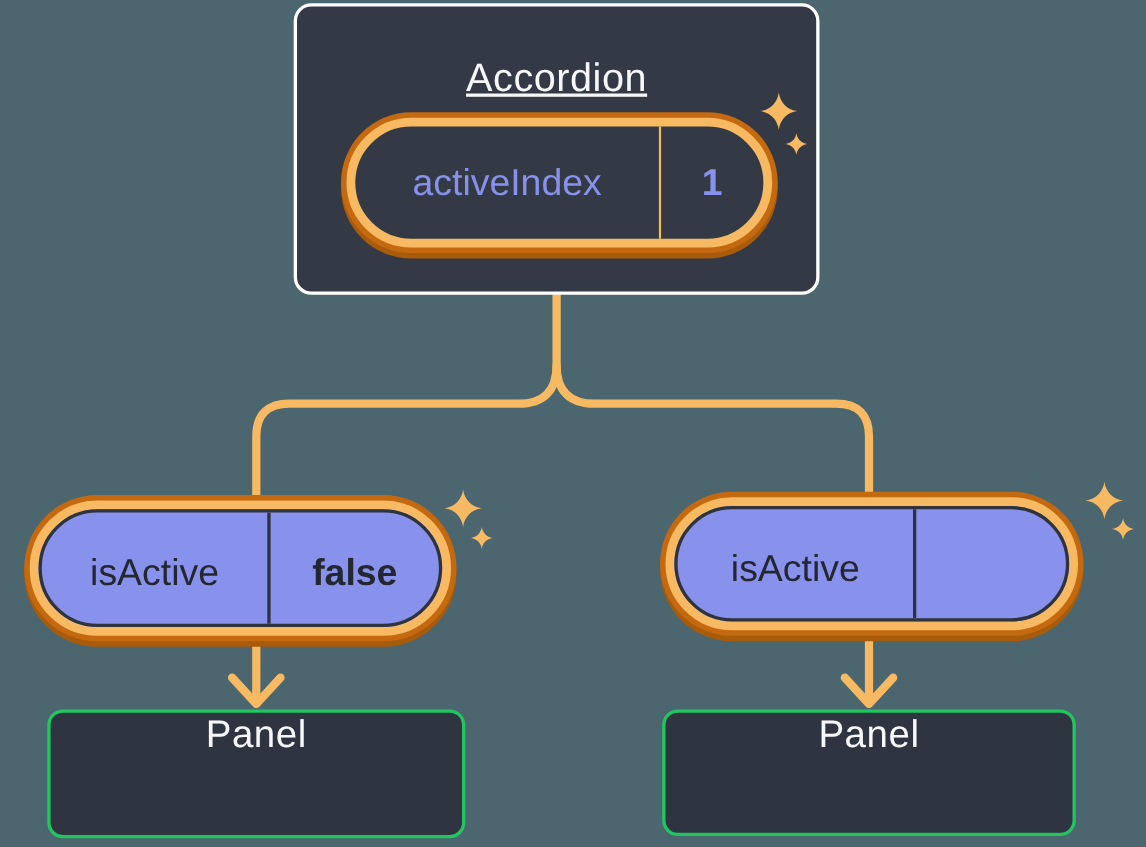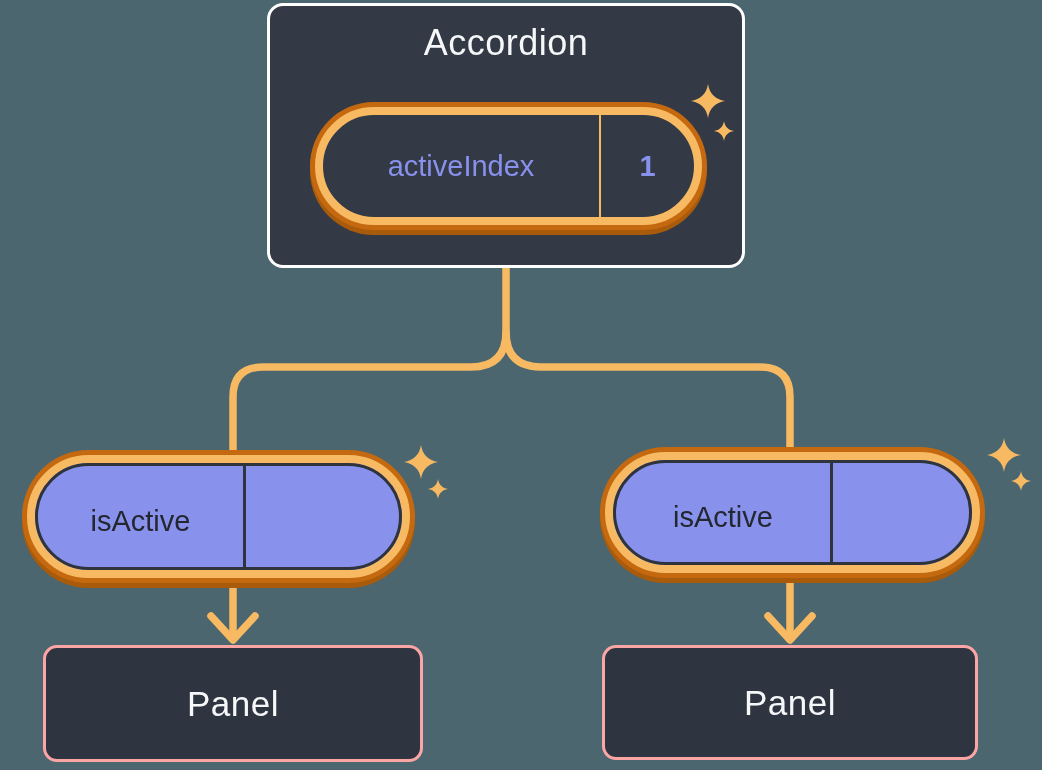--- a/index.html
+++ b/index.html
@@ -34,33 +34,34 @@
     stroke-linejoin:round;
   }
   
   .comp-box{
     background:var(--box-bg);
     border:3px solid #fff;
     border-radius:16px;
     z-index:2;
   }
   .comp-title{
-    padding-top:16px;
+    padding-top:44px;
     text-align:center;
     font-size:36px;
     font-weight:500;
     letter-spacing:.5px;
     color:var(--text-light);
+    text-decoration:underline;
   }
   .panel-box{
     background:var(--panel-bg);
-    border:3px solid #fca5a5;
+    border:3px solid #22c55e;
     border-radius:14px;
     z-index:2;
-    display:flex;align-items:center;justify-content:center;
+    display:flex;justify-content:center;
     font-size:35px;font-weight:500;letter-spacing:.5px;
     color:var(--text-light);
   }
   
   .pill{
     border:8px solid var(--orange-light);
     border-radius:999px;
     box-shadow:0 0 0 5px var(--orange-dark), 0 5px 0 5px var(--orange-deep);
     z-index:2;
   }
@@ -70,21 +71,21 @@
     position:absolute;inset:0;
     display:flex;align-items:center;
     border-radius:999px;
   }
   .pill-child .pill-row{
     border:3px solid var(--outline-dark);
     background:var(--purple);
   }
   .pill-label,.pill-value{
     text-align:center;
-    font-size:29px;
+    font-size:34px;
     white-space:nowrap;
   }
   .pill-root .pill-label,.pill-root .pill-value{color:var(--purple);}
   .pill-child .pill-label,.pill-child .pill-value{color:var(--text-dark);margin-top:10px;}
   .pill-value{font-weight:700;}
   .pill-divider{height:100%;align-self:stretch;}
   .pill-root .pill-divider{width:2px;background:var(--orange-light);}
   .pill-child .pill-divider{width:3px;background:var(--outline-dark);}
   
   .sparkle{z-index:3;color:var(--orange-light);}
@@ -111,20 +112,21 @@
       <div class="pill-label" style="width:276px;">activeIndex</div>
       <div class="pill-divider"></div>
       <div class="pill-value" style="flex:1;">1</div>
     </div>
   </div>
 
   <div class="abs pill pill-child" style="left:27px;top:455px;width:383px;height:123px;">
     <div class="pill-row">
       <div class="pill-label" style="width:205px;">isActive</div>
       <div class="pill-divider"></div>
+      <div class="pill-value" style="flex:1;">false</div>
     </div>
   </div>
 
   <div class="abs pill pill-child" style="left:605px;top:452px;width:375px;height:121px;">
     <div class="pill-row">
       <div class="pill-label" style="width:214px;">isActive</div>
       <div class="pill-divider"></div>
     </div>
   </div>
 

